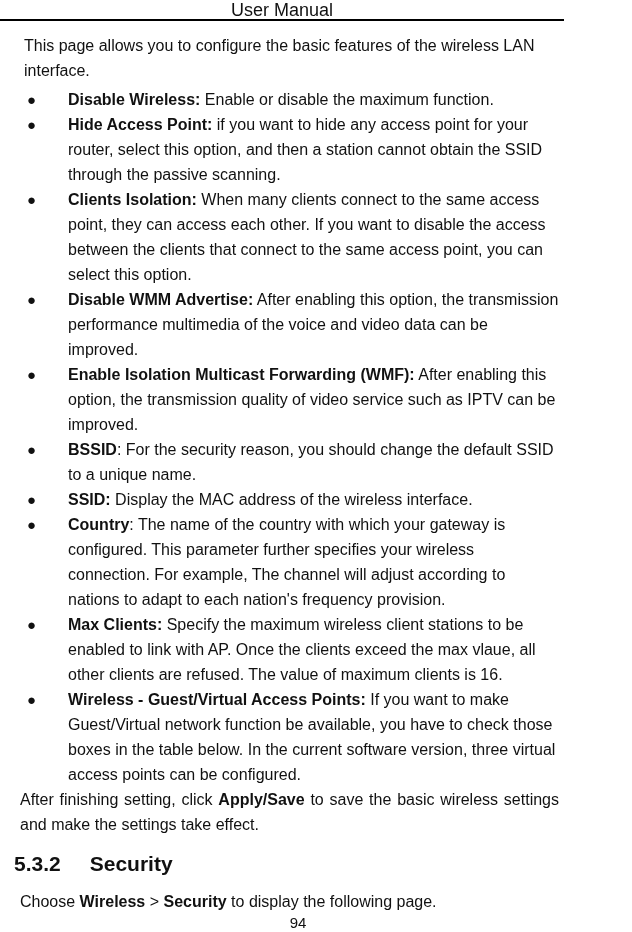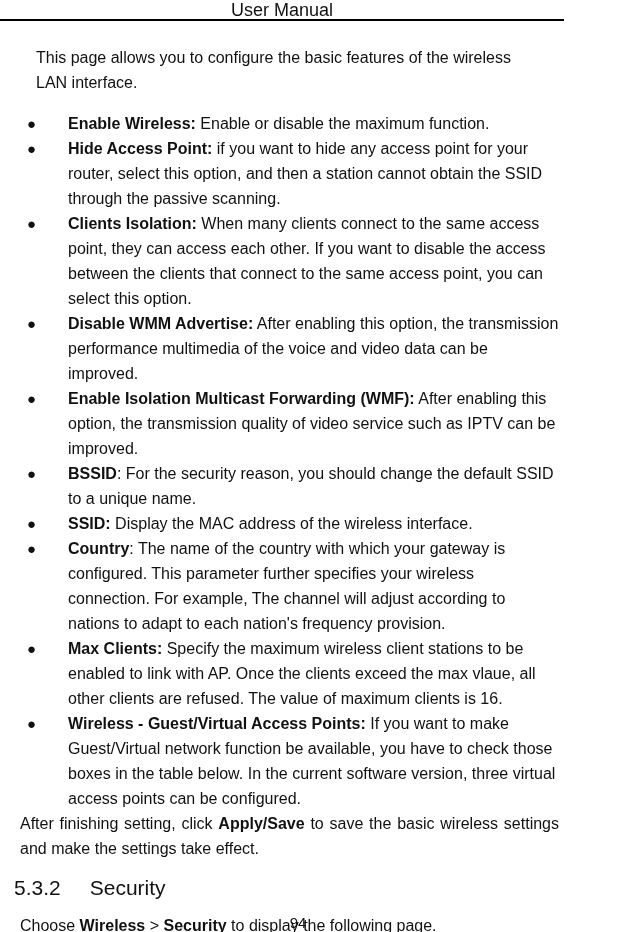--- a/index.html
+++ b/index.html
@@ -18,42 +18,42 @@
   .header {
     padding-top: 1px;
     text-align: center;
     font-size: 18px;
     line-height: 18px;
     border-bottom: 2.5px solid #000000;
   }
   .content {
     padding: 8px 5px 0 20px;
   }
-  .intro { margin: 16px; }
+  .intro { margin: 4px; }
   .bullet-item {
     position: relative;
     padding-left: 48px;
   }
   .bullet {
     position: absolute;
     left: 7px;
     top: 0;
     line-height: 25px;
     font-size: 15px;
   }
   .term { font-weight: 700; }
   .closing {
     margin: 0;
     text-align: justify;
   }
   .section-heading {
     margin: 14px 0 0 -6px;
     font-size: 21px;
     line-height: 26px;
-    font-weight: 400;
+    font-weight: 700;
   }
   .section-number { margin-right: 29px; }
   .choose { margin: 12px 0 0 0; }
   .bold { font-weight: 700; }
   .footer {
     position: absolute;
     bottom: 2px;
     left: 16px;
     width: 100%;
     text-align: center;
@@ -69,21 +69,21 @@
   <div class="header">
     <span>User Manual</span>
   </div>
 
   <div class="content">
 
     <p class="intro">This page allows you to configure the basic features of the wireless LAN interface.</p>
 
     <div class="bullet-item">
       <span class="bullet">●</span>
-      <span class="term">Enable Wireless:</span><span class="desc"> Enable or disable the maximum function.</span>
+      <span class="term">Disable Wireless:</span><span class="desc"> Enable or disable the maximum function.</span>
     </div>
 
     <div class="bullet-item">
       <span class="bullet">●</span>
       <span class="term">Hide Access Point:</span><span class="desc"> if you want to hide any access point for your router, select this option, and then a station cannot obtain the SSID through the passive scanning.</span>
     </div>
 
     <div class="bullet-item">
       <span class="bullet">●</span>
       <span class="term">Clients Isolation:</span><span class="desc"> When many clients connect to the same access point, they can access each other. If you want to disable the access between the clients that connect to the same access point, you can select this option.</span>

